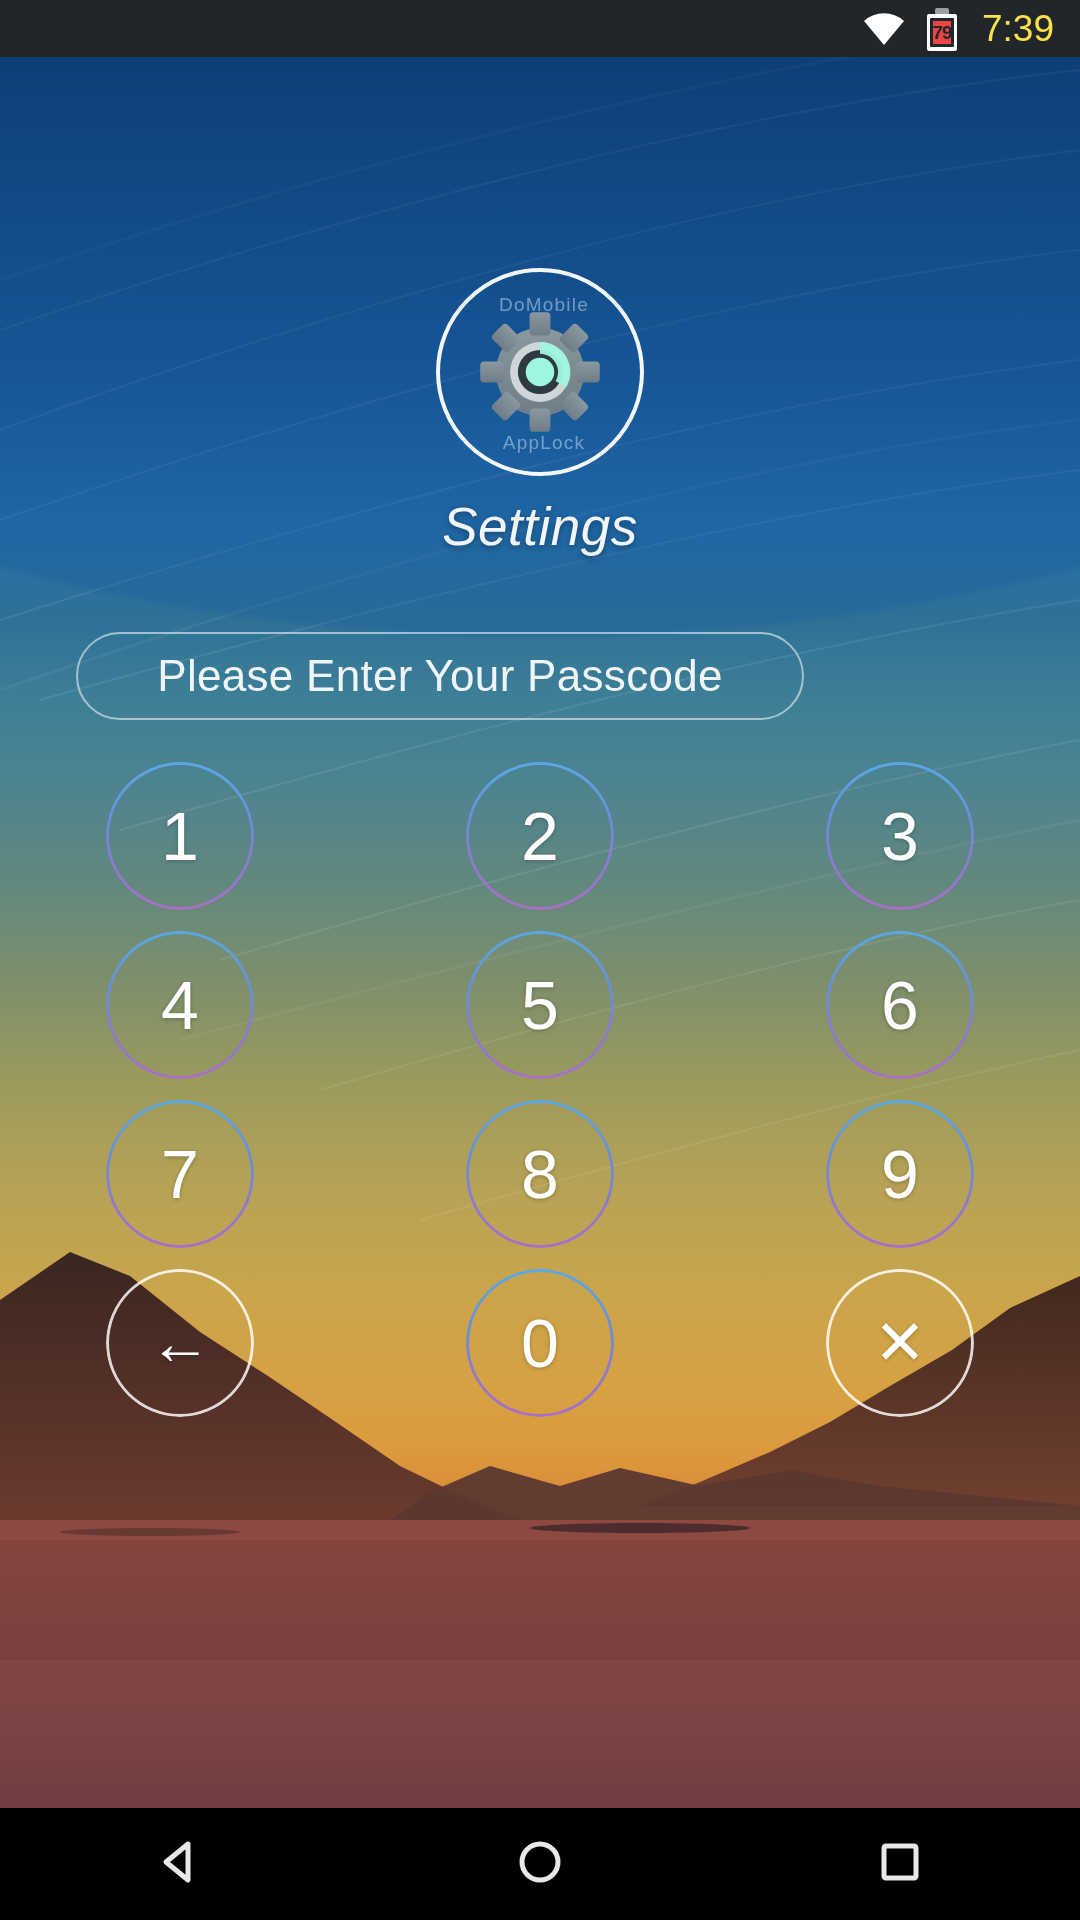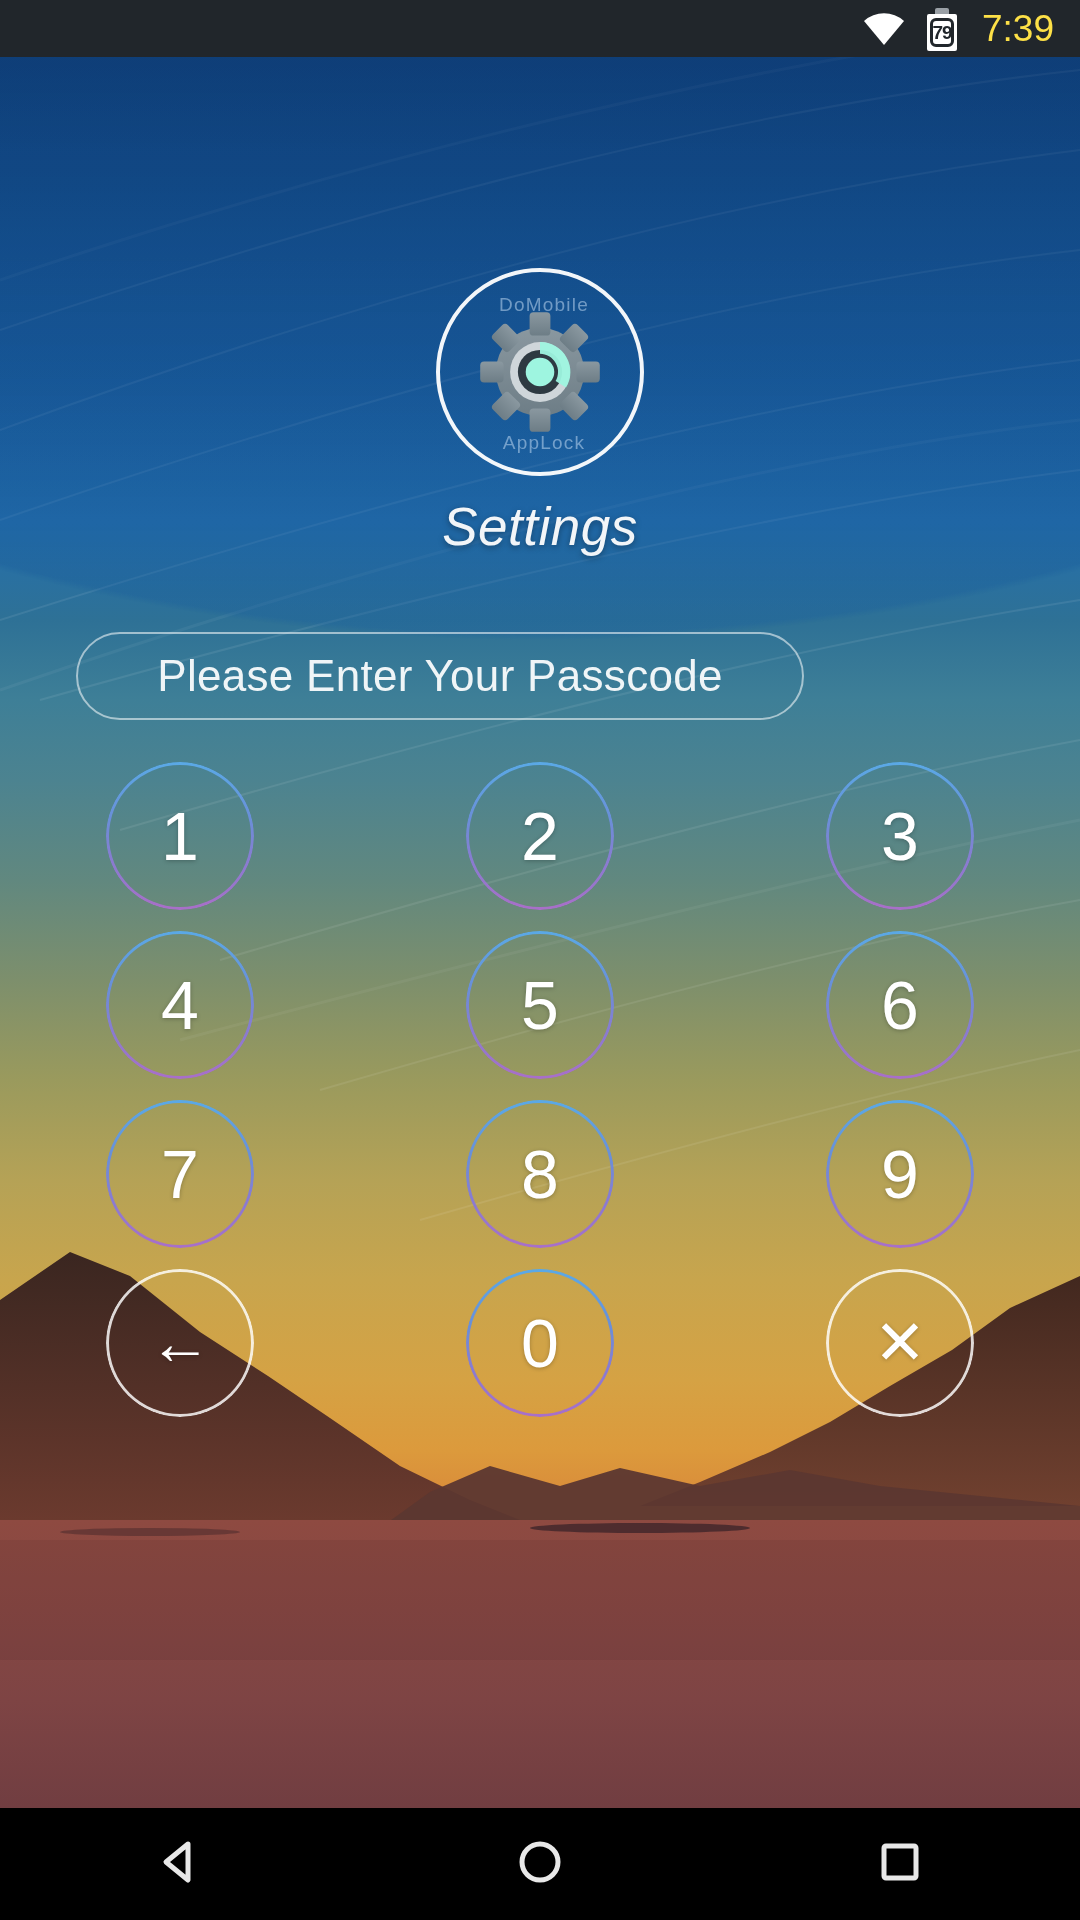--- a/index.html
+++ b/index.html
@@ -20,21 +20,21 @@
   .bat-body{
     position:absolute; left:3px; top:7px; width:30px; height:37px;
     background:#fff; border-radius:2px;
   }
   .bat-cap{
     position:absolute; left:11px; top:1px; width:14px; height:7px;
     background:#9aa0a6; border-radius:2px 2px 0 0;
   }
   .bat-inner{
     position:absolute; left:6px; top:11px; width:24px; height:29px;
-    background:#ffffff; border:3px solid #21262b; border-radius:6px;
+    background:#ef4444; border:3px solid #21262b; border-radius:1px;
     display:flex; align-items:center; justify-content:center;
   }
   .bat-text{
     font-size:19px; font-weight:bold; color:#21262b; line-height:1;
     letter-spacing:-1px;
   }
   #clock{
     color:#fde047; font-size:37px; font-weight:500; margin-left:22px;
     letter-spacing:0px; line-height:1;
   }

